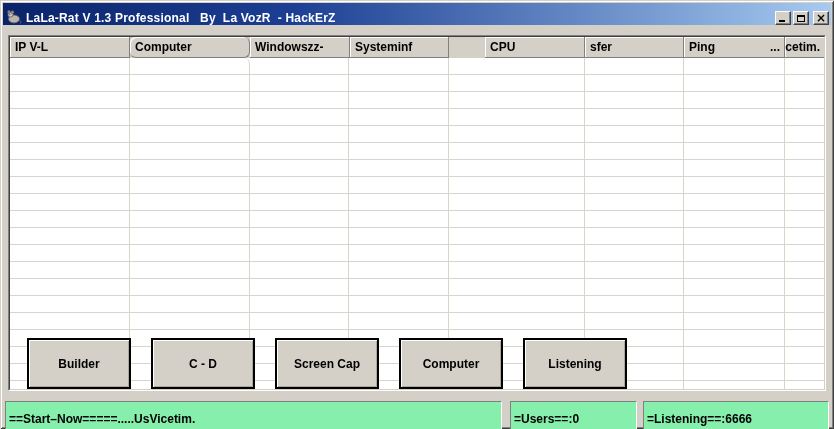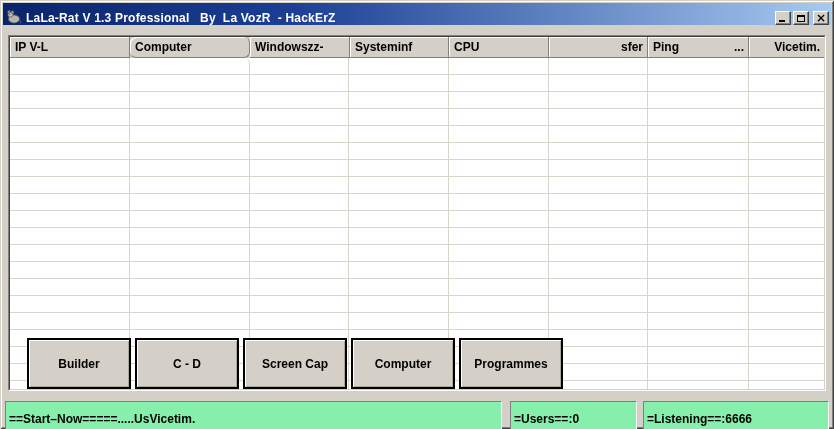--- a/index.html
+++ b/index.html
@@ -52,31 +52,31 @@
   .hcell {
     background:#d4d0c8; border-right:1px solid #808080; border-bottom:1px solid #808080;
     box-shadow: inset 1px 1px 0 #ffffff;
     font-size:12px; font-weight:bold; color:#000;
     display:flex; align-items:center; padding:0 4px 0 5px;
     overflow:hidden; white-space:nowrap;
   }
   .hcell .more { margin-left:auto; }
   .c0{width:120px;flex:0 0 120px;} .c1{width:120px;flex:0 0 120px;border-radius:6px;}
   .c2{width:99px;flex:0 0 99px;}  .c3{width:100px;flex:0 0 100px;}
-  .c4{width:100px;flex:0 0 100px;} .c5{width:99px;flex:0 0 99px; justify-content:flex-end;}
+  .c4{width:100px;flex:0 0 100px;margin-left:36px;} .c5{width:99px;flex:0 0 99px; justify-content:flex-start;}
   .c6{width:101px;flex:0 0 101px;} .c7{flex:1 1 auto; border-right:none;justify-content:flex-end;}
   .lv-body {
     flex:1 1 auto; position:relative; background:#ffffff;
     background-image:repeating-linear-gradient(to bottom, transparent 0px, transparent 16px, #d9d5cd 16px, #d9d5cd 17px);
   }
   .gridcols { position:absolute; inset:0; display:flex; pointer-events:none; }
   .gridcols .gc { border-right:1px solid #d9d5cd; height:100%; }
   .gridcols .gc:last-child { border-right:none; }
   
-  .button-row { position:absolute; left:27px; top:338px; display:flex; gap:4px; }
+  .button-row { position:absolute; left:27px; top:338px; display:flex; gap:20px; }
   .action {
     width:104px; height:51px; background:#d4d0c8;
     border:2px solid #000000;
     box-shadow: inset 1px 1px 0 #ffffff, inset -1px -1px 0 #aca899;
     font-family:"Liberation Sans",sans-serif; font-size:12px; font-weight:bold; color:#000;
     cursor:pointer;
   }
   
   .status-panel {
     position:absolute; top:401px; height:36px;
@@ -160,20 +160,20 @@
         </div>
       </div>
     </div>
   </div>
 
   <div class="button-row">
     <button class="action">Builder</button>
     <button class="action">C - D</button>
     <button class="action">Screen Cap</button>
     <button class="action">Computer</button>
-    <button class="action">Programmes</button>
+    <button class="action">Listening</button>
   </div>
 
   <div class="status-panel sp-0">==Start–Now=====.....UsVicetim.</div>
   <div class="status-panel sp-1">=Users==:0</div>
   <div class="status-panel sp-2">=Listening==:6666</div>
 
 </div>
 
 </body></html>

